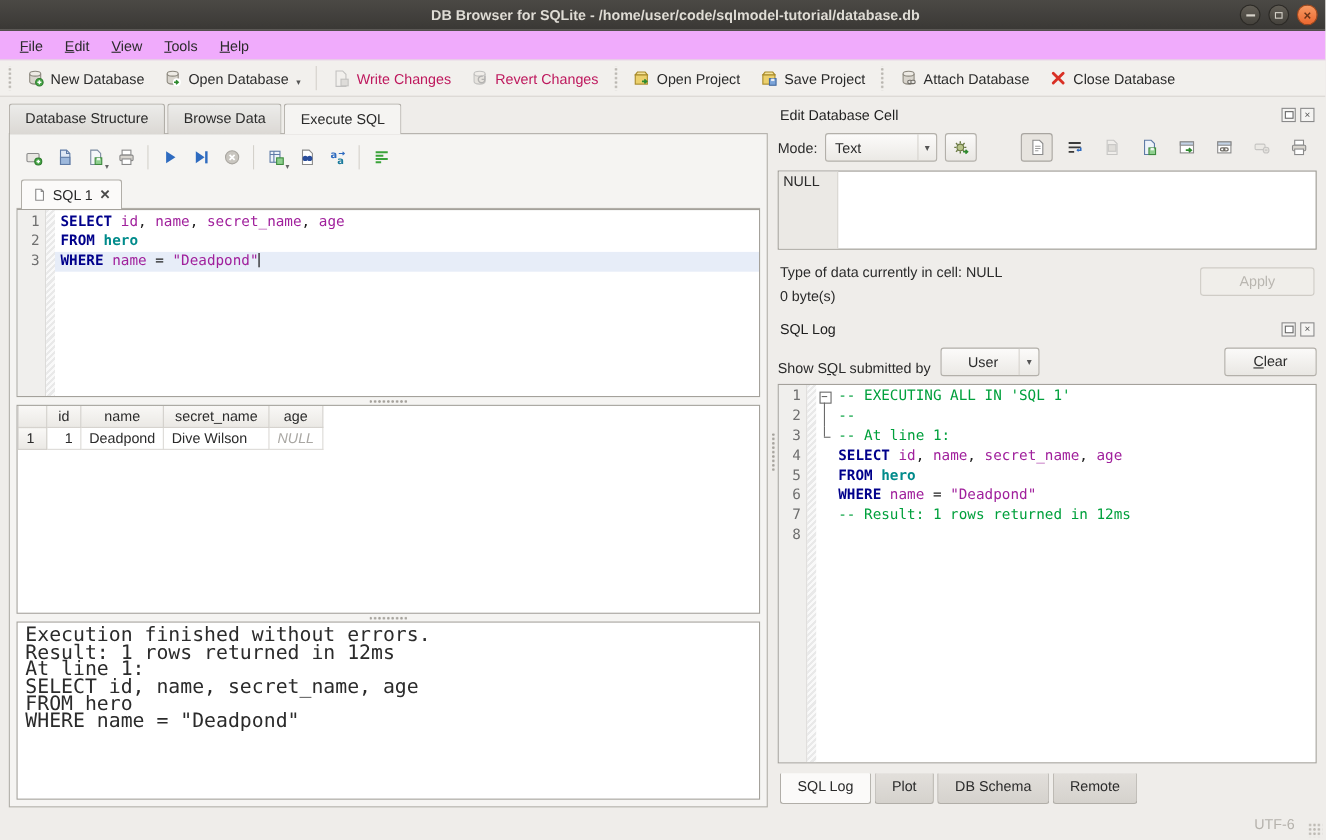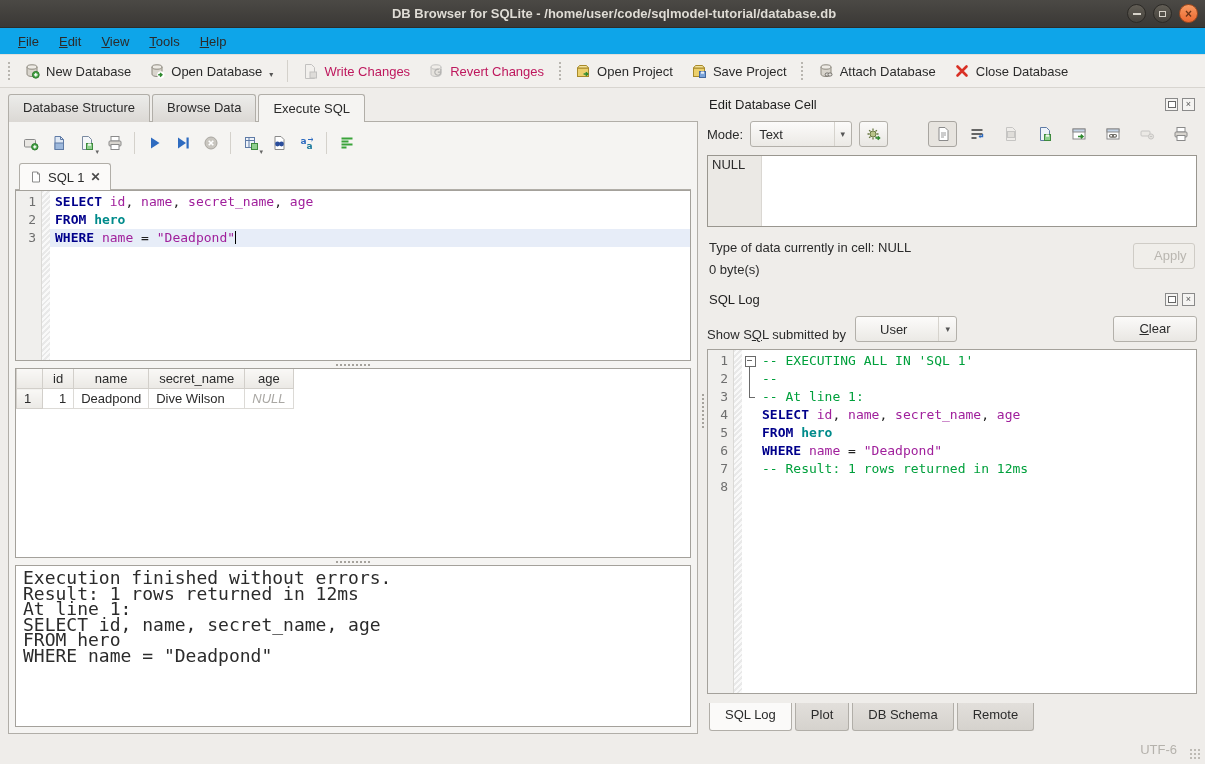--- a/index.html
+++ b/index.html
@@ -17,21 +17,21 @@
   .title-text { flex:1; text-align:center; color:#dfdcd5; font-weight:bold; font-size:13px;padding-left:23px; }
   .win-controls { position:absolute; right:7px; top:4px; display:flex; gap:7px; }
   .win-btn { width:19px; height:19px; border-radius:50%; display:flex; align-items:center; justify-content:center;
     background:linear-gradient(#625e56,#45423c); border:1px solid #2c2a26; color:#d6d2c9; }
   .win-btn .min-glyph { width:8px; height:2px; background:#d6d2c9; display:block; }
   .win-btn .max-glyph { width:7px; height:6px; border:1.5px solid #d6d2c9; display:block; }
   .win-btn.close { background:linear-gradient(#f79a62,#ec6830); border-color:#a34a1e; }
   .win-btn.close .x-glyph { color:#6b3317; font-weight:bold; font-size:12px; line-height:12px; }
 
   
-  .menubar { height:27px; flex:none; background:#0ea5e9; display:flex; align-items:center; padding-left:8px;
+  .menubar { height:27px; flex:none; background:#f0abfc; display:flex; align-items:center; padding-left:8px;
     border-bottom:1px solid #e3e0db; }
   .menu-item { padding:4px 10px; cursor:default; }
 
   
   .toolbar { height:33px; flex:none; background:#f2f0ed; display:flex; align-items:center;
     border-bottom:1px solid #d8d5d0; padding:0 2px; }
   .tb-handle { width:7px; height:22px; flex:none; margin:0 3px;
     background-image:radial-gradient(circle,#b9b6b0 1px,transparent 1.3px);
     background-size:4px 4px; background-repeat:repeat-y; background-position:center; }
   .tb-btn { display:flex; align-items:center; gap:6px; padding:4px 9px; border-radius:3px; white-space:nowrap; }
@@ -122,35 +122,35 @@
     display:flex; align-items:center; justify-content:center; font-size:9px; line-height:9px; color:#555; }
   .dock-btn.float::before { content:""; width:6px; height:5px; border:1px solid #666; background:#fff; display:block; }
 
   .mode-row { display:flex; align-items:center; gap:7px; margin:7px 0 6px; flex:none; }
   .combo { display:flex; align-items:center; background:linear-gradient(#fcfbfa,#ebe9e5);
     border:1px solid #b3b0aa; border-radius:3px; height:26px; padding:0 0 0 8px; }
   .combo .combo-text { flex:1; }
   .combo .arrow { font-size:9px; color:#555; border-left:1px solid #d6d3cd; padding:0 6px; height:100%;
     display:flex; align-items:center; margin-left:6px; }
   .combo-mode { width:102px; }
-  .combo-user { width:102px;padding-left:24px; }
+  .combo-user { width:90px;padding-left:24px; }
   .icon-btn { width:29px; height:26px; display:flex; align-items:center; justify-content:center; border-radius:3px; position:relative; }
   .icon-btn.boxed { border:1px solid #b3b0aa; background:linear-gradient(#fbfaf9,#e9e7e3); }
   .icon-btn.pressed { border:1px solid #a8a5a0; background:#e7e4df; }
   .cell-icons { margin-left:auto; display:flex; gap:5px; align-items:center; padding-right:2px; }
 
   .cell-box { height:72px; flex:none; border:1px solid #99968f; background:#fff; display:flex; margin-top:2px; }
   .cell-gutter { width:54px; flex:none; background:#ebe9e5; border-right:1px solid #dad7d2; padding:1px 4px; }
   .cell-value { flex:1; }
   .cell-info-row { display:flex; align-items:flex-start; margin:10px 2px 8px; flex:none; }
   .cell-info { flex:1; line-height:22px; }
   .btn { padding:0 20px; height:26px; line-height:24px; border:1px solid #b3b0aa; border-radius:3px;
     background:linear-gradient(#fbfaf9,#e9e7e3); text-align:center; }
   .btn.disabled { color:#b9b6b0; background:#f0eeea; border-color:#cfccc6; }
-  .btn-apply { width:62px; margin-top:6px; }
+  .btn-apply { width:104px; margin-top:6px; }
   .btn-clear { width:84px; margin-left:auto; }
 
   .filter-row { display:flex; align-items:flex-end; gap:9px; margin:7px 0 7px; flex:none; }
   .log-box { flex:1; margin-bottom:10px; min-height:0; }
 
   .bottom-tabs { display:flex; height:27px; flex:none; margin-bottom:3px; padding-left:2px; }
   .btab { padding:4px 15px; background:linear-gradient(#e2dfdb,#d5d2cd); border:1px solid #b1aea8; border-top:none;
     border-radius:0 0 3px 3px; margin-right:3px; margin-top:-1px; }
   .btab.active { background:#fbfaf9; }
 

